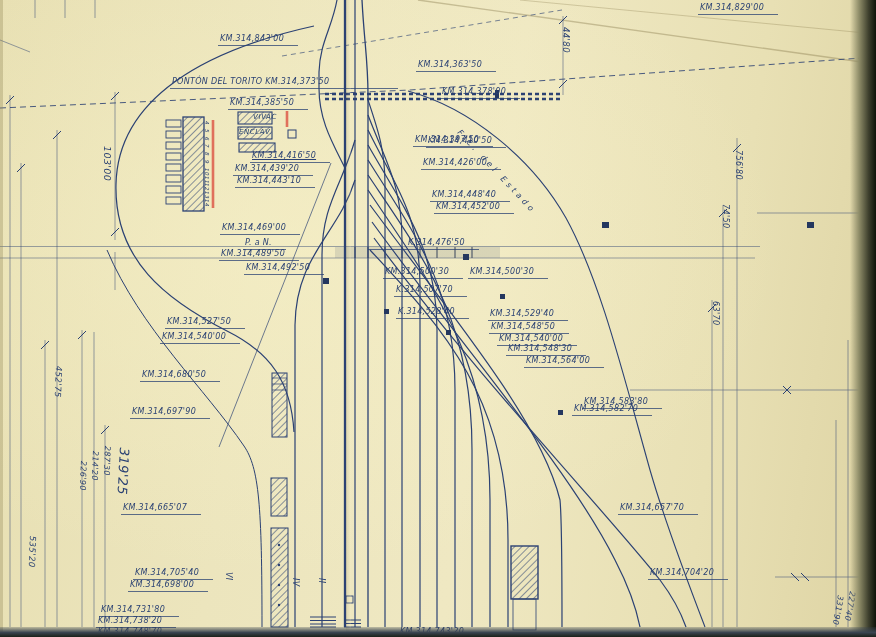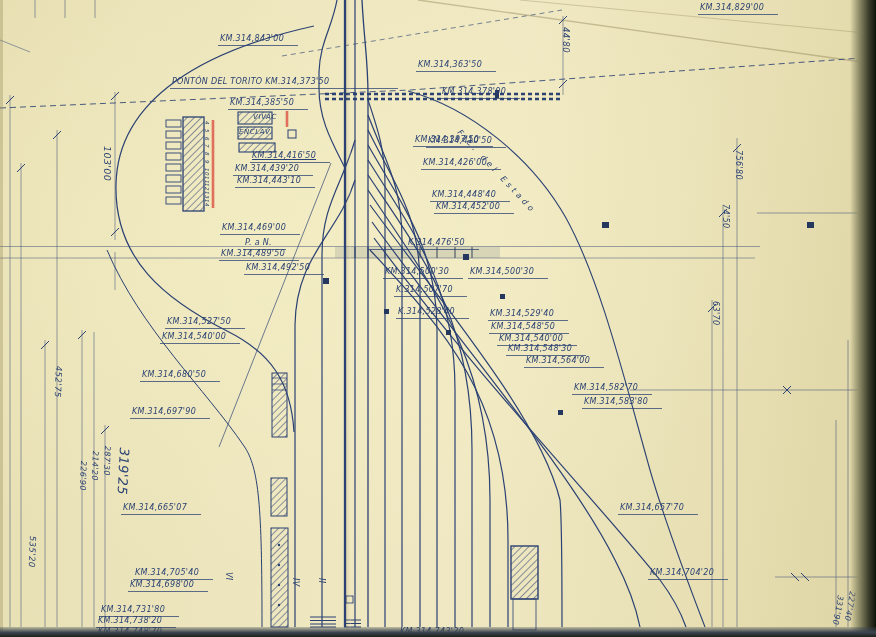--- a/index.html
+++ b/index.html
@@ -226,21 +226,21 @@
       <span class="kml" style="left: 394px; top: 286px;">K.314,507'70</span>
       <span class="kml" style="left: 396px; top: 308px;">K.314,528'40</span>
       <span class="kml" style="left: 488px; top: 310px;">KM.314,529'40</span>
       <span class="kml" style="left: 165px; top: 318px; text-align: center;">KM.314,527'50</span>
       <span class="kml" style="left: 489px; top: 323px;">KM.314,548'50</span>
       <span class="kml" style="left: 160px; top: 333px;">KM.314,540'00</span>
       <span class="kml" style="left: 497px; top: 335px;">KM.314,540'00</span>
       <span class="kml" style="left: 506px; top: 345px;">KM.314,548'30</span>
       <span class="kml" style="left: 524px; top: 357px;">KM.314,564'00</span>
       <span class="kml" style="left: 140px; top: 371px;">KM.314,680'50</span>
-      <span class="kml" style="left: 572px; top: 384px;">KM.314,582'70</span>
+      <span class="kml" style="left: 572px; top: 405px;">KM.314,582'70</span>
       <span class="kml" style="left: 582px; top: 398px;">KM.314,583'80</span>
       <span class="kml" style="left: 130px; top: 408px;">KM.314,697'90</span>
       <span class="kml" style="left: 121px; top: 504px;">KM.314,665'07</span>
       <span class="kml" style="left: 618px; top: 504px;">KM.314,657'70</span>
       <span class="kml" style="left: 128px; top: 545px; margin-top: 36px;">KM.314,698'00</span>
       <span class="kml" style="left: 133px; top: 569px;">KM.314,705'40</span>
       <span class="kml" style="left: 648px; top: 569px;">KM.314,704'20</span>
       <span class="kml" style="left: 99px; top: 606px;">KM.314,731'80</span>
       <span class="kml" style="left: 96px; top: 617px;">KM.314,738'20</span>
       <span class="kml" style="left: 96px; top: 628px;">KM.314,748'70</span>

